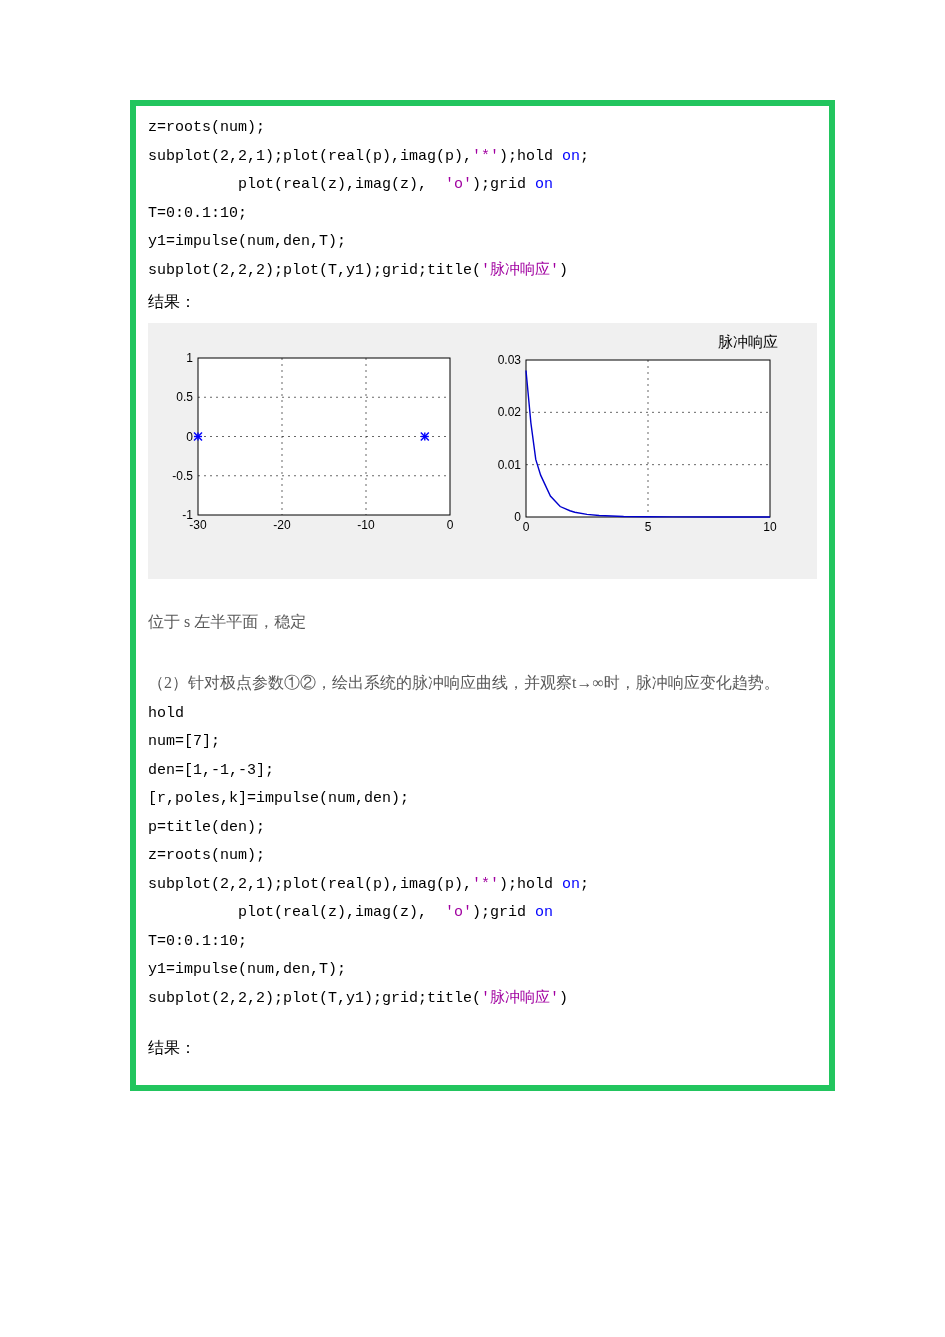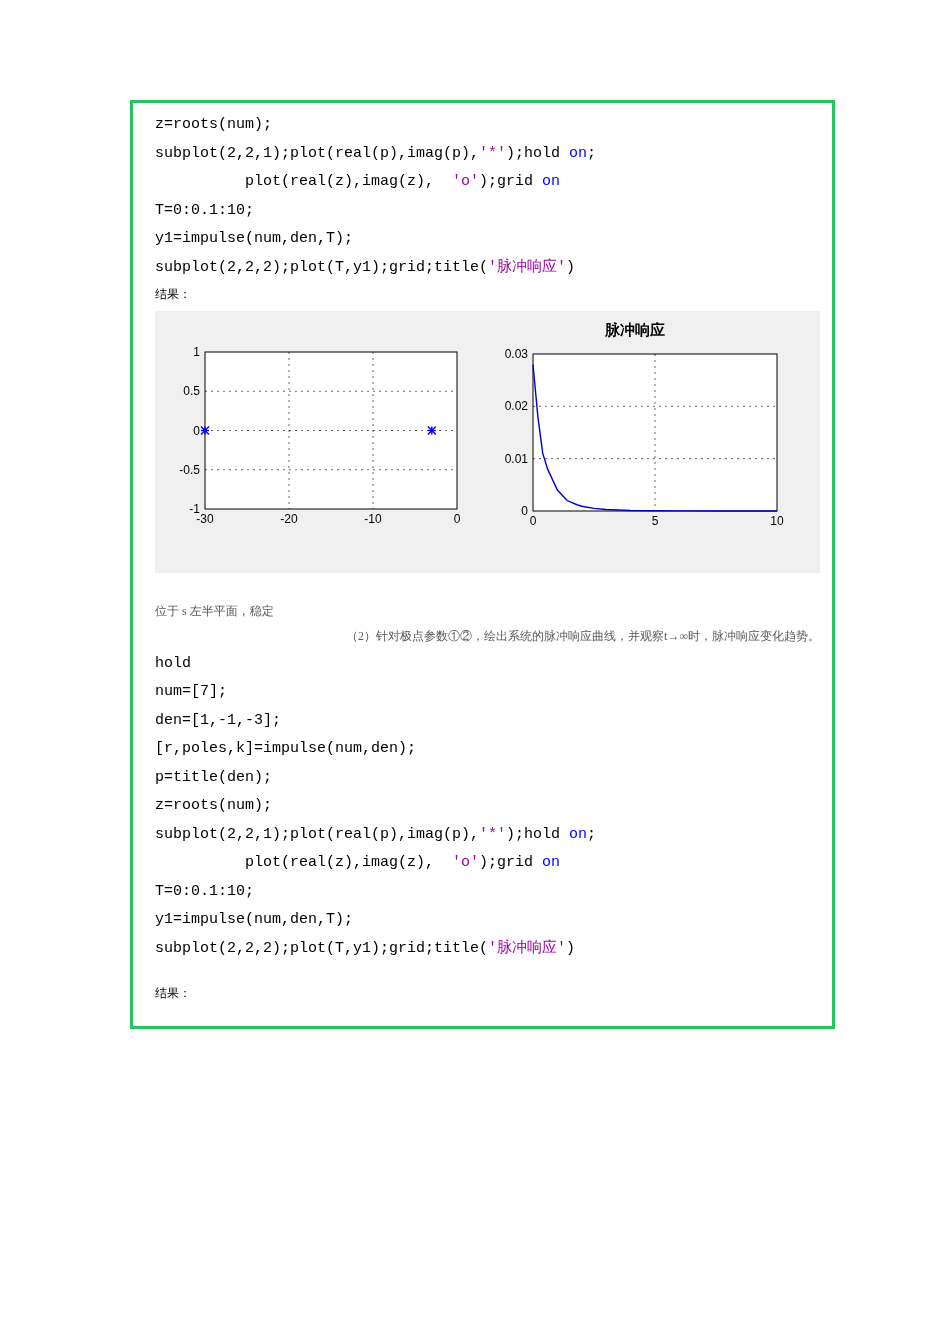--- a/index.html
+++ b/index.html
@@ -11,58 +11,58 @@
     color: #000;
     width: 945px;
   }
   .page {
     box-sizing: border-box;
     width: 945px;
     min-height: 1337px;
     padding: 100px 110px 60px 130px;
   }
   .frame {
-    border: 3px solid #22c55e;
-    padding: 8px 12px 20px 22px;
+    border: 6px solid #22c55e;
+    padding: 8px 12px 20px 12px;
   }
   .code {
     font-family: "Courier New", monospace;
     white-space: pre;
     line-height: 1.9;
     font-size: 15px;
   }
   .code .kw  { color: #0000ff; }
   .code .str { color: #a000a0; }
   .txt {
     font-family: "SimSun", serif;
     line-height: 2.1;
-    font-size: 12px;
+    font-size: 16px;
   }
   .txt-gray { color: #595959; }
 
   
   .chart-block{
     background:#f0f0f0;
     padding:10px 10px 40px 10px;
     margin-top:4px;
   }
   .chart-row{
     display:flex;
     gap:20px;
     align-items:flex-start;
   }
   .chart-wrap{
     position:relative;
   }
   .chart-title{
-    text-align:center;
+    text-align:right;
     font-family:"SimHei","Microsoft YaHei",sans-serif;
-    font-weight:bold;
+    font-weight:normal;
     font-size:15px;
-    margin-bottom:8px;
+    margin-bottom:2px;
   }
   svg { display:block; }
 </style>
 </head>
 <body>
 
 <div class="page">
   <div class="frame">
 
     <div class="code"><span>z=roots(num);</span>
@@ -125,21 +125,21 @@
               <text x="43" y="62.33333333333333" text-anchor="end" font-size="12" font-family="Arial">0.02</text>
               <text x="43" y="10" text-anchor="end" font-size="12" font-family="Arial">0.03</text>
               <path d="M48,16.46666666666667L52.88,68.8L57.76,105.43333333333334L62.64,121.13333333333333L67.52,131.6L72.4,142.06666666666666L77.28,147.3L82.16,152.53333333333333L87.03999999999999,154.62666666666667L91.92,156.72L96.80000000000001,158.29L109,160.38333333333333L121.2,161.43L145.60000000000002,162.47666666666666L170,162.73833333333334L194.4,162.89533333333333L243.20000000000002,162.97383333333335L292,162.99476666666666" fill="none" stroke="#0000cc" stroke-width="1.4"></path>
             </svg>
         </div>
       </div>
     </div>
 
     <div class="txt txt-gray" style="margin-top:26px;">位于 s 左半平面，稳定</div>
 
-    <div class="txt txt-gray" style="text-align:right;">（2）针对极点参数①②，绘出系统的脉冲响应曲线，并观察t→∞时，脉冲响应变化趋势。</div>
+    <div class="txt txt-gray" style="margin-top:28px;">（2）针对极点参数①②，绘出系统的脉冲响应曲线，并观察t→∞时，脉冲响应变化趋势。</div>
 
 
     <div class="code"><span>hold</span>
 <span>num=[7];</span>
 <span>den=[1,-1,-3];</span>
 <span>[r,poles,k]=impulse(num,den);</span>
 <span>p=title(den);</span>
 <span>z=roots(num);</span>
 <span><span>subplot(2,2,1);plot(real(p),imag(p),</span><span class="str">'*'</span><span>);hold </span><span class="kw">on</span><span>;</span></span>
 <span><span>          plot(real(z),imag(z),  </span><span class="str">'o'</span><span>);grid </span><span class="kw">on</span></span>

